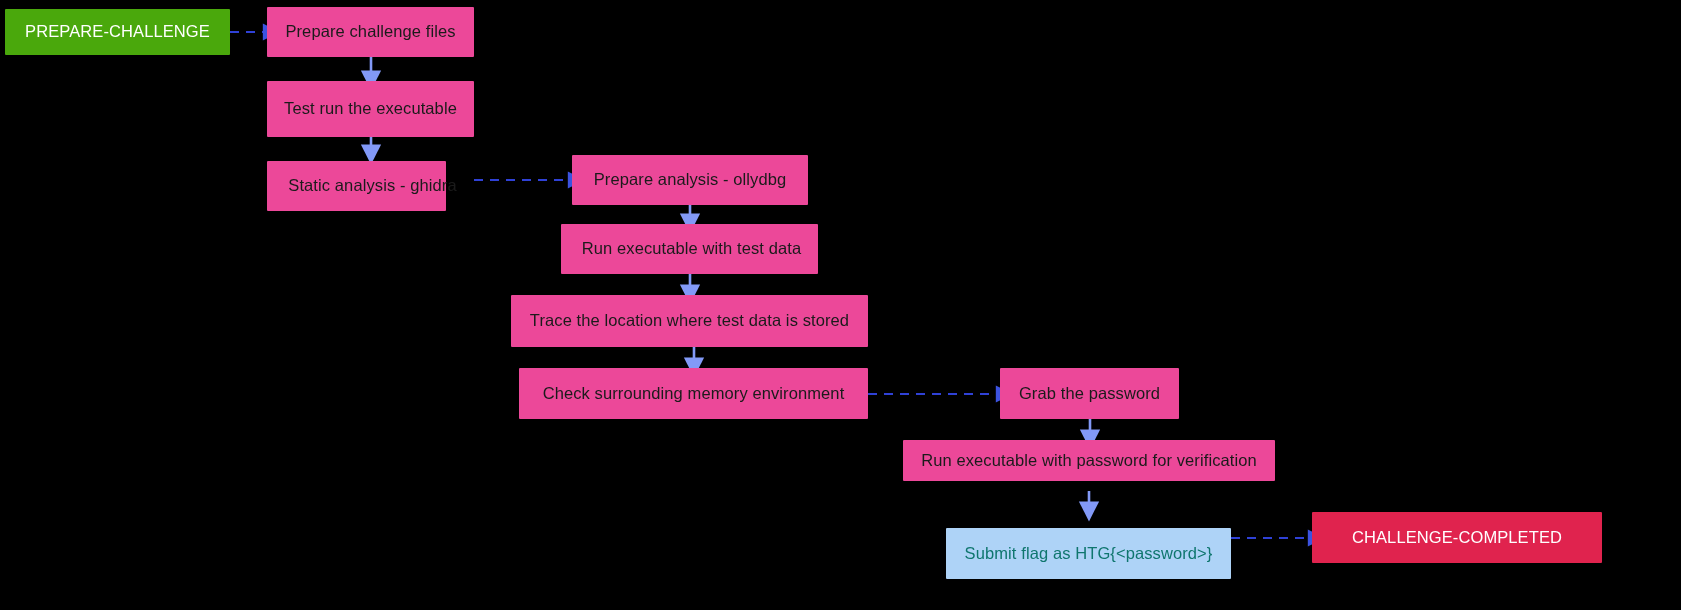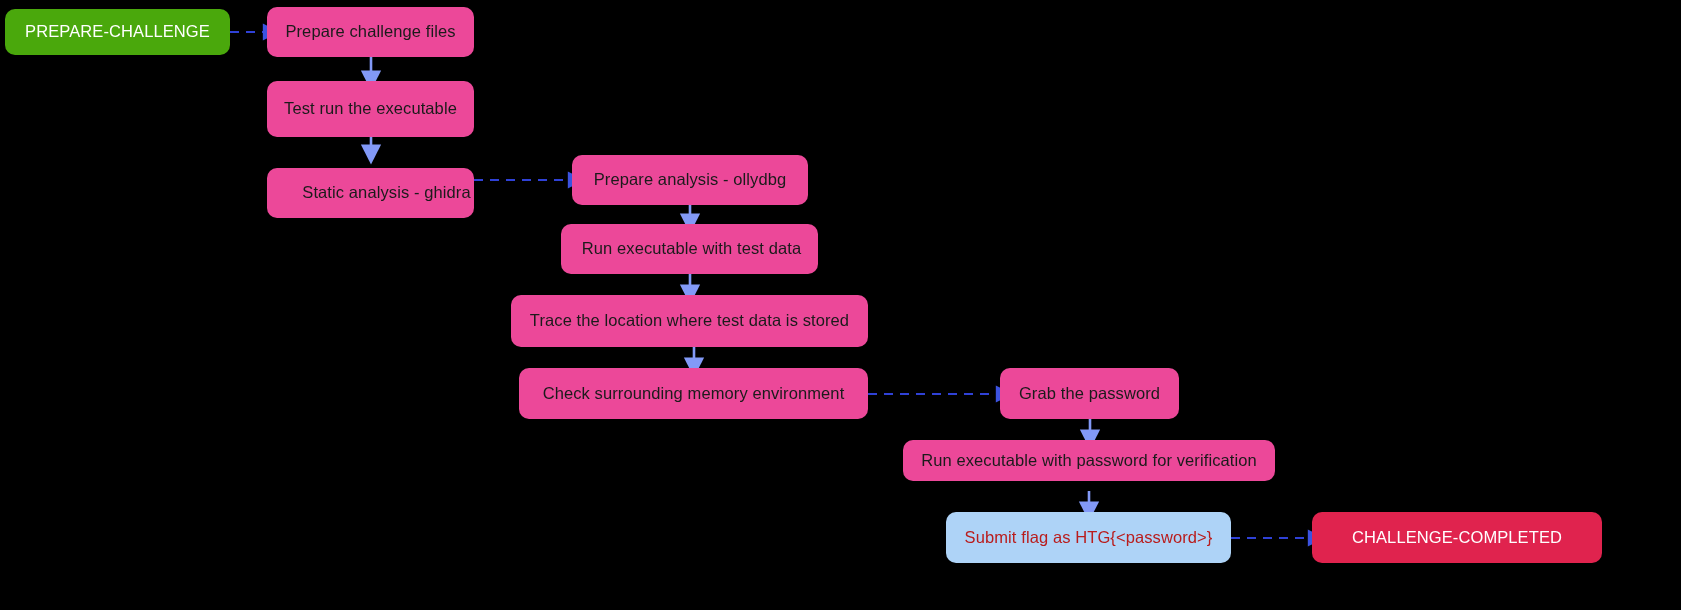--- a/index.html
+++ b/index.html
@@ -17,21 +17,21 @@
     height: 610px;
     background: #000000;
     overflow: hidden;
   }
   .node {
     position: absolute;
     box-sizing: border-box;
     display: flex;
     align-items: center;
     justify-content: center;
-    border-radius: 10px;
+    border-radius: 1px;
     font-size: 16.5px;
     line-height: 1.2;
     letter-spacing: 0.1px;
     text-align: center;
     white-space: nowrap;
     padding: 0 14px;
   }
   .node.step {
     background: #ec4899;
     color: #1b1b1b;
@@ -40,21 +40,22 @@
     background: #4aa80c;
     color: #ffffff;
   }
   .node.terminal-end {
     background: #e0234e;
     color: #ffffff;
     text-align: right;
   }
   .node.submit {
     background: #aed3f7;
-    color: #b91c1c;
+    color: #0f766e;
+    margin-top: 16px;
   }
   svg.edges {
     position: absolute;
     left: 0;
     top: 0;
     width: 1681px;
     height: 610px;
     pointer-events: none;
   }
 </style>
@@ -84,21 +85,21 @@
         <line x1="1090" y1="419" x2="1090" y2="439" stroke="#8299f7" stroke-width="2.6" marker-end="url(#arrow-solid)"></line>
         <line x1="1089" y1="491" x2="1089" y2="511" stroke="#8299f7" stroke-width="2.6" marker-end="url(#arrow-solid)"></line>
         <line x1="1231" y1="538" x2="1310" y2="538" stroke="#2f41d6" stroke-width="2.2" stroke-dasharray="9,7" marker-end="url(#arrow-dashed)"></line>
       </g>
   </svg>
 
   <div id="node-layer">
       <div class="node terminal-start" style="left: 5px; top: 9px; width: 225px; height: 46px;">PREPARE-CHALLENGE</div>
       <div class="node step" style="left: 267px; top: 7px; width: 207px; height: 50px;">Prepare challenge files</div>
       <div class="node step" style="left: 267px; top: 81px; width: 207px; height: 56px;">Test run the executable</div>
-      <div class="node step" style="left: 267px; top: 168px; width: 207px; height: 50px; padding-left: 46px;">Static analysis - ghidra</div>
+      <div class="node step" style="left: 267px; top: 161px; width: 179px; height: 50px; padding-left: 46px;">Static analysis - ghidra</div>
       <div class="node step" style="left: 572px; top: 155px; width: 236px; height: 50px;">Prepare analysis - ollydbg</div>
       <div class="node step" style="left: 561px; top: 224px; width: 257px; height: 50px; padding-left: 18px;">Run executable with test data</div>
       <div class="node step" style="left: 511px; top: 295px; width: 357px; height: 52px;">Trace the location where test data is stored</div>
       <div class="node step" style="left: 519px; top: 368px; width: 349px; height: 51px;">Check surrounding memory environment</div>
       <div class="node step" style="left: 1000px; top: 368px; width: 179px; height: 51px;">Grab the password</div>
       <div class="node step" style="left: 903px; top: 440px; width: 372px; height: 41px;">Run executable with password for verification</div>
       <div class="node submit" style="left: 946px; top: 512px; width: 285px; height: 51px;">Submit flag as HTG{&lt;password&gt;}</div>
       <div class="node terminal-end" style="left: 1312px; top: 512px; width: 290px; height: 51px;">CHALLENGE-COMPLETED</div>
     </div>
 

